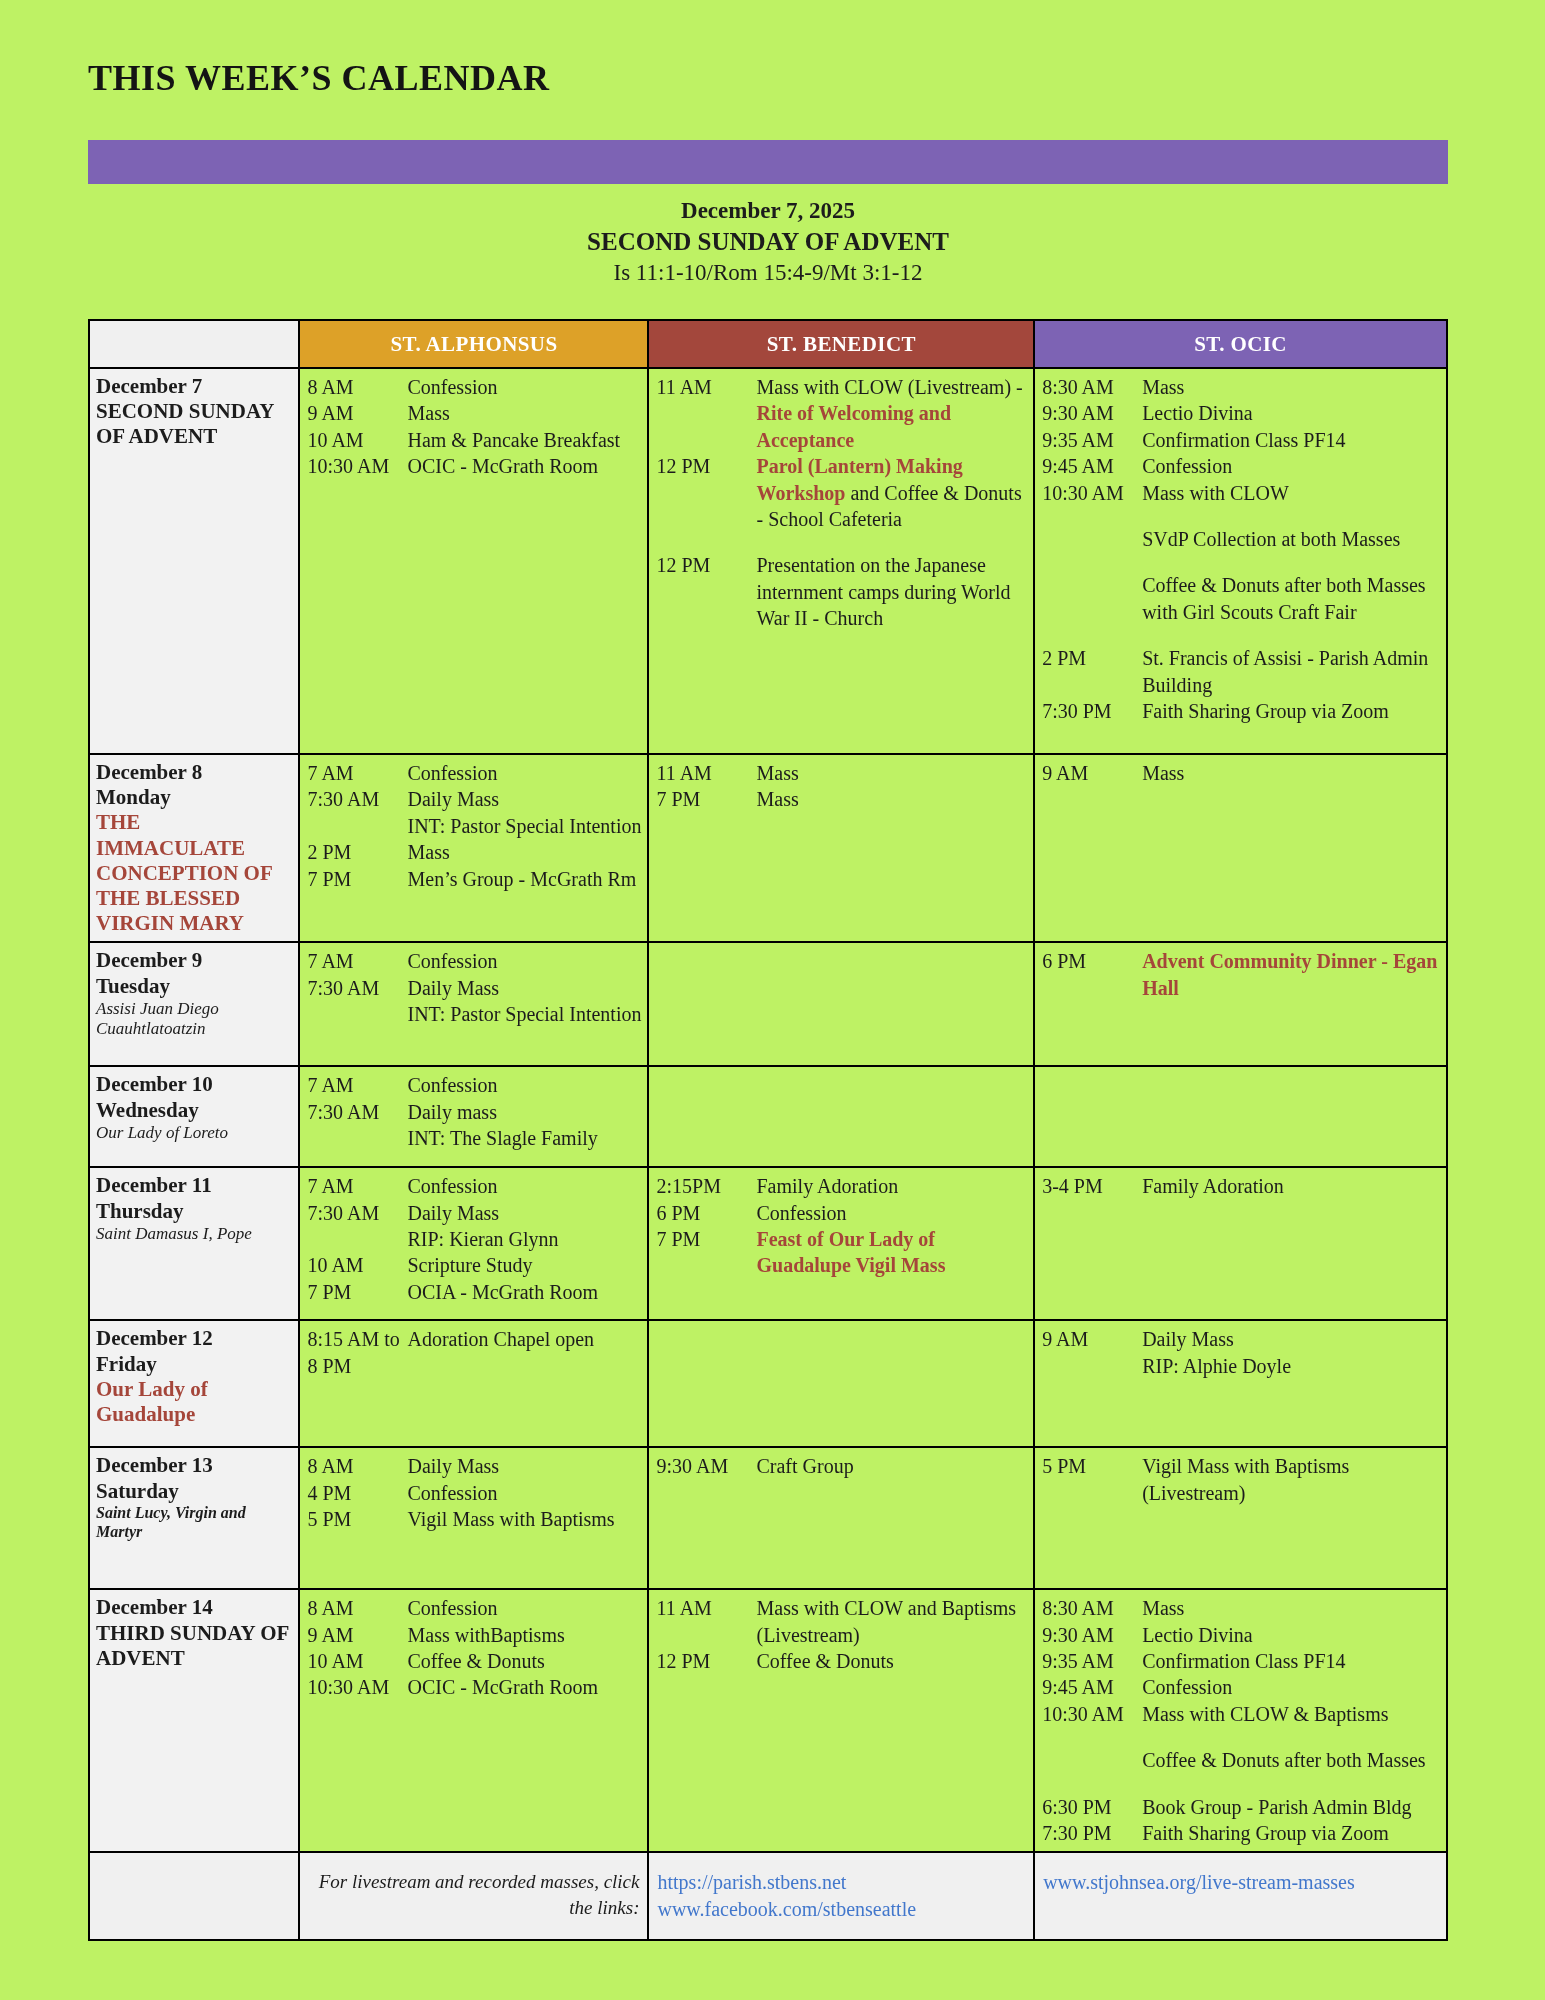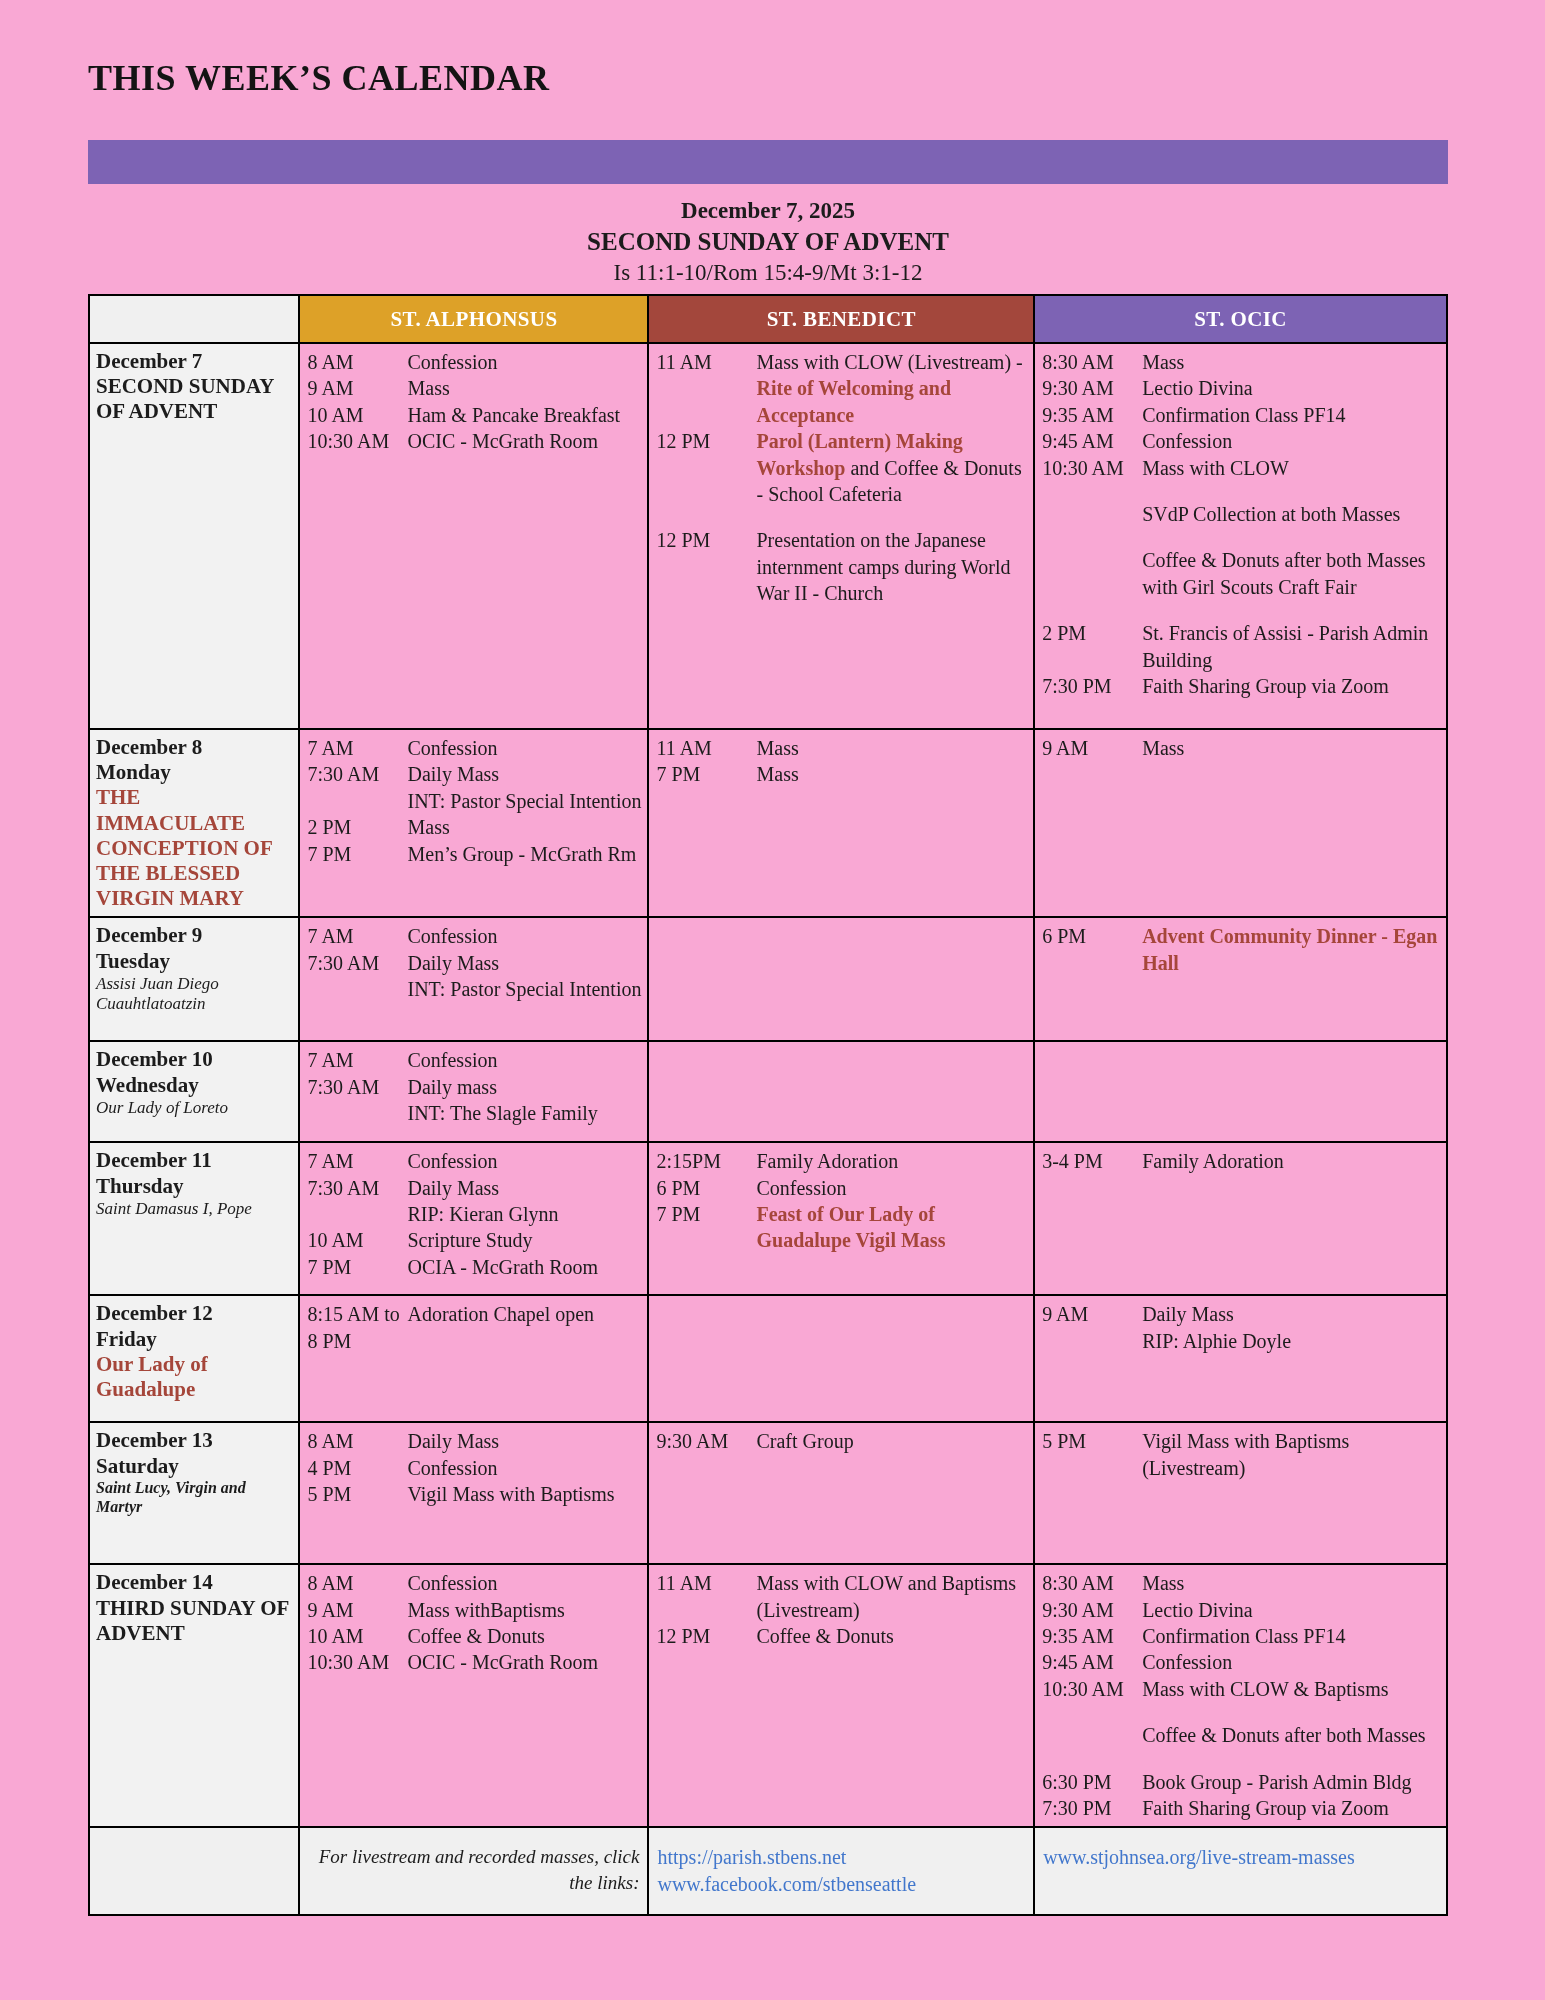--- a/index.html
+++ b/index.html
@@ -1,31 +1,31 @@
 <!DOCTYPE html>
 <html style="--accent: #a5463a; --bar: #7d63b4; --link: #4277cc;"><head>
 <meta charset="utf-8">
 <style>
   * { margin:0; padding:0; box-sizing:border-box; }
   body { background:#888; }
   .page {
-    position:relative; width:1545px; height:2000px; background:#f9a8d4;
+    position:relative; width:1545px; height:2000px; background:#bef264;
     margin:0 auto; font-family:"Liberation Serif", serif; color:#1c1c1c;
     overflow:hidden;
   }
   .content { position:absolute; left:88px; top:0; width:1360px; }
   .page-title {
     padding-top:58px; font-size:36px; line-height:40px; font-weight:bold;
     letter-spacing:0.5px; color:#141414; font-family:"Liberation Serif", serif;
   }
   .top-bar { margin-top:42px; height:44px; background:var(--bar,#7d63b4); }
   .date-heading { margin-top:12px; text-align:center; font-size:23px; line-height:30px; font-weight:bold; }
   .subtitle-heading { text-align:center; font-size:25px; line-height:32px; font-weight:bold; }
   .readings-line { text-align:center; font-size:23px; line-height:30px; }
-  table.calendar { margin-top:6px; width:100%; border-collapse:collapse; table-layout:fixed; }
+  table.calendar { margin-top:31px; width:100%; border-collapse:collapse; table-layout:fixed; }
   th, td { border:2px solid #000; vertical-align:top; }
   th.colhead {
     height:48px; color:#fff; font-size:21px; font-weight:bold;
     letter-spacing:0.4px; text-align:center; vertical-align:middle;
   }
   th.corner { background:#f0f0f0; }
   td.date-cell { background:#f2f2f2; padding:5px 6px; }
   .dl { font-size:21px; line-height:1.2; }
   .dl.bold { font-weight:bold; }
   .dl.accent { font-weight:bold; color:var(--accent,#a5463a); }

